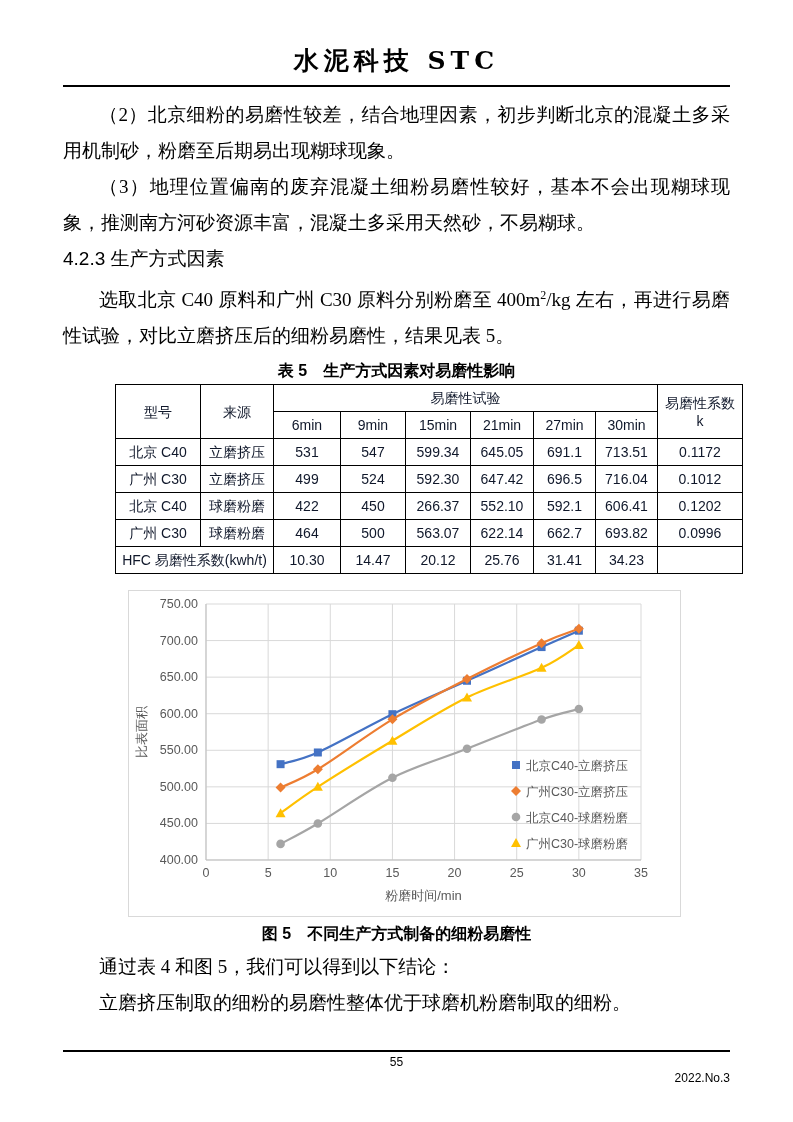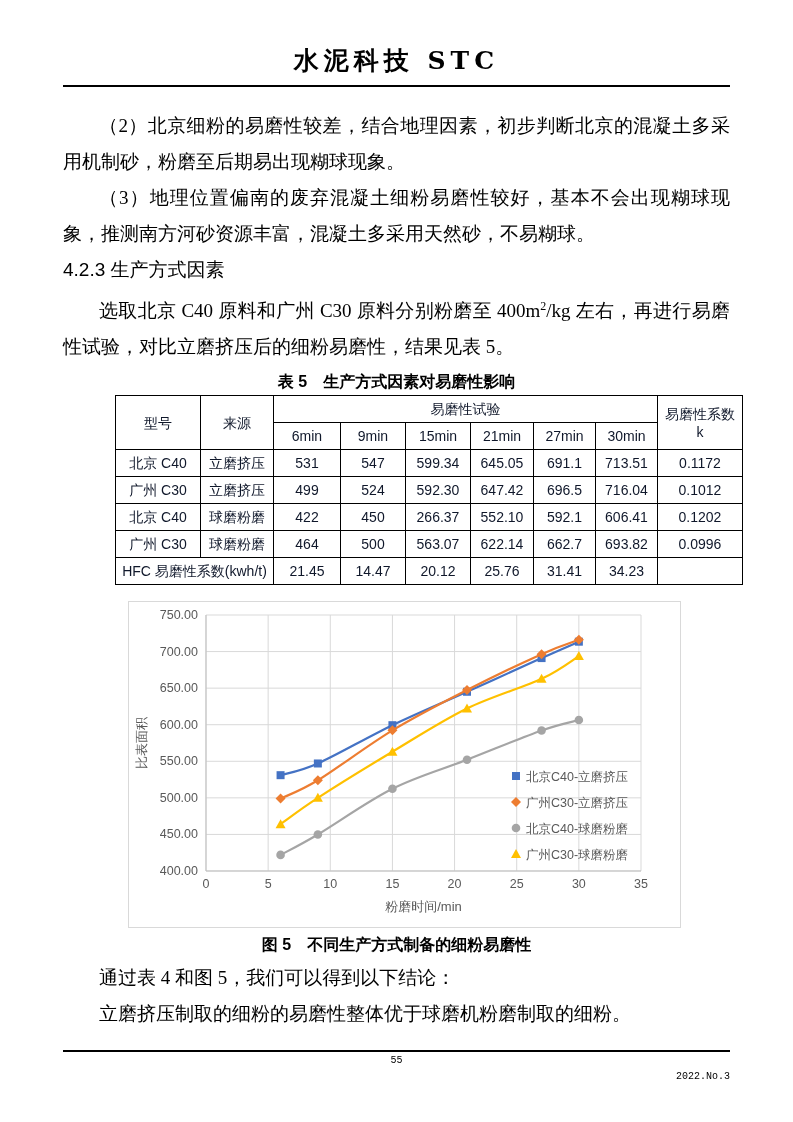--- a/index.html
+++ b/index.html
@@ -18,21 +18,21 @@
   .journal-title {
     text-align:center;
     font-family:"DejaVu Serif","Liberation Serif",serif;
     font-weight:bold;
     font-size:25px;
     line-height:34px;
     letter-spacing:5px;
   }
   .header-rule { border:none; border-top:2px solid #000; margin-top:7px; }
 
-  .body-text { margin-top:21px; }
+  .body-text { margin-top:10px; }
   .body-text p {
     font-size:19px;
     line-height:36px;
     text-align:justify;
   }
   p.indent { text-indent:36px; }
 
   .section-heading {
     font-family:"Liberation Sans","DejaVu Sans",sans-serif;
     font-weight:normal;
@@ -77,22 +77,22 @@
     background:#fff;
   }
   svg text { font-family:"Liberation Sans","DejaVu Sans",sans-serif; }
 
   .figure-caption { margin-top:6px; }
   .closing { margin-top:4px; }
 
   .footer {
     position:absolute;
     left:63px; right:63px; top:1050px;
-    font-family:Liberation Mono, monospace;
-    font-size:10px;
+    font-family:Liberation Sans, sans-serif;
+    font-size:12px;
   }
   .footer-rule { border:none; border-top:2.5px solid #000; }
   .footer-row { position:relative; margin-top:3px; height:16px; }
   .page-number { display:block; text-align:center; }
   .issue-label { position:absolute; right:0; top:16px; }
 </style>
 </head>
 <body>
 
 <div class="page">
@@ -176,21 +176,21 @@
         <td>464</td>
         <td>500</td>
         <td>563.07</td>
         <td>622.14</td>
         <td>662.7</td>
         <td>693.82</td>
         <td>0.0996</td>
       </tr>
       <tr>
         <td colspan="2">HFC 易磨性系数(kwh/t)</td>
-        <td>21.45</td>
+        <td>10.30</td>
         <td>14.47</td>
         <td>20.12</td>
         <td>25.76</td>
         <td>31.41</td>
         <td>34.23</td>
         <td></td>
       </tr>
     </tbody>
       </table>
 

